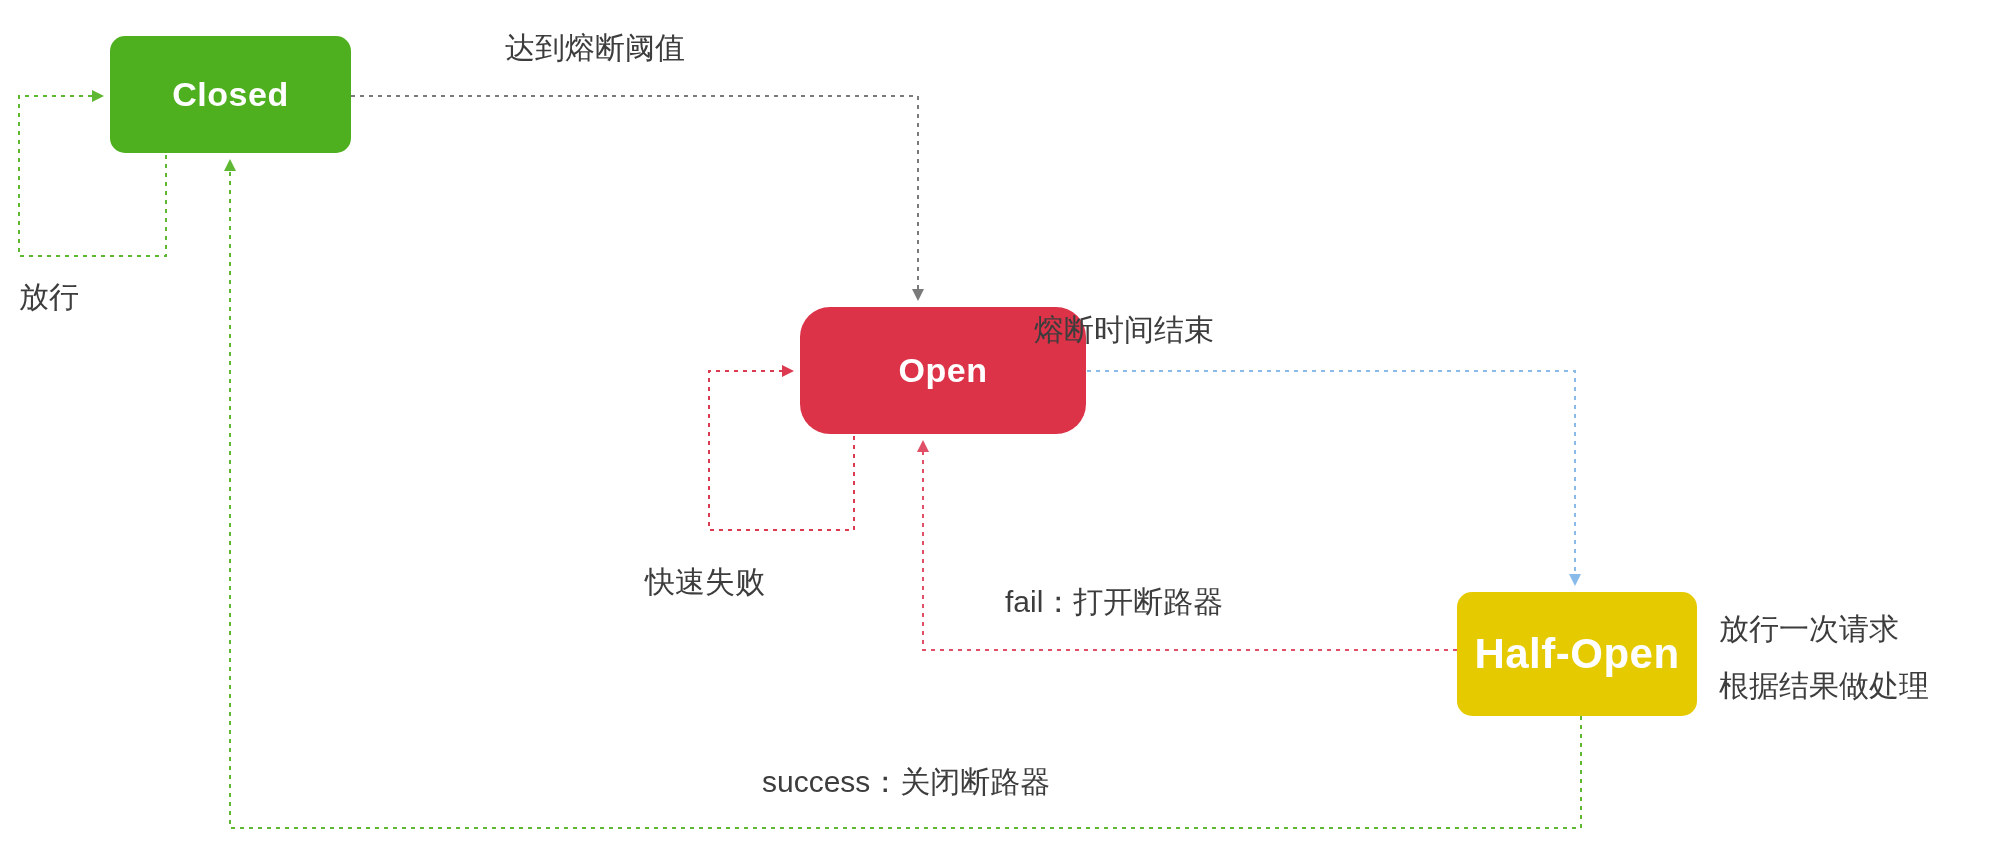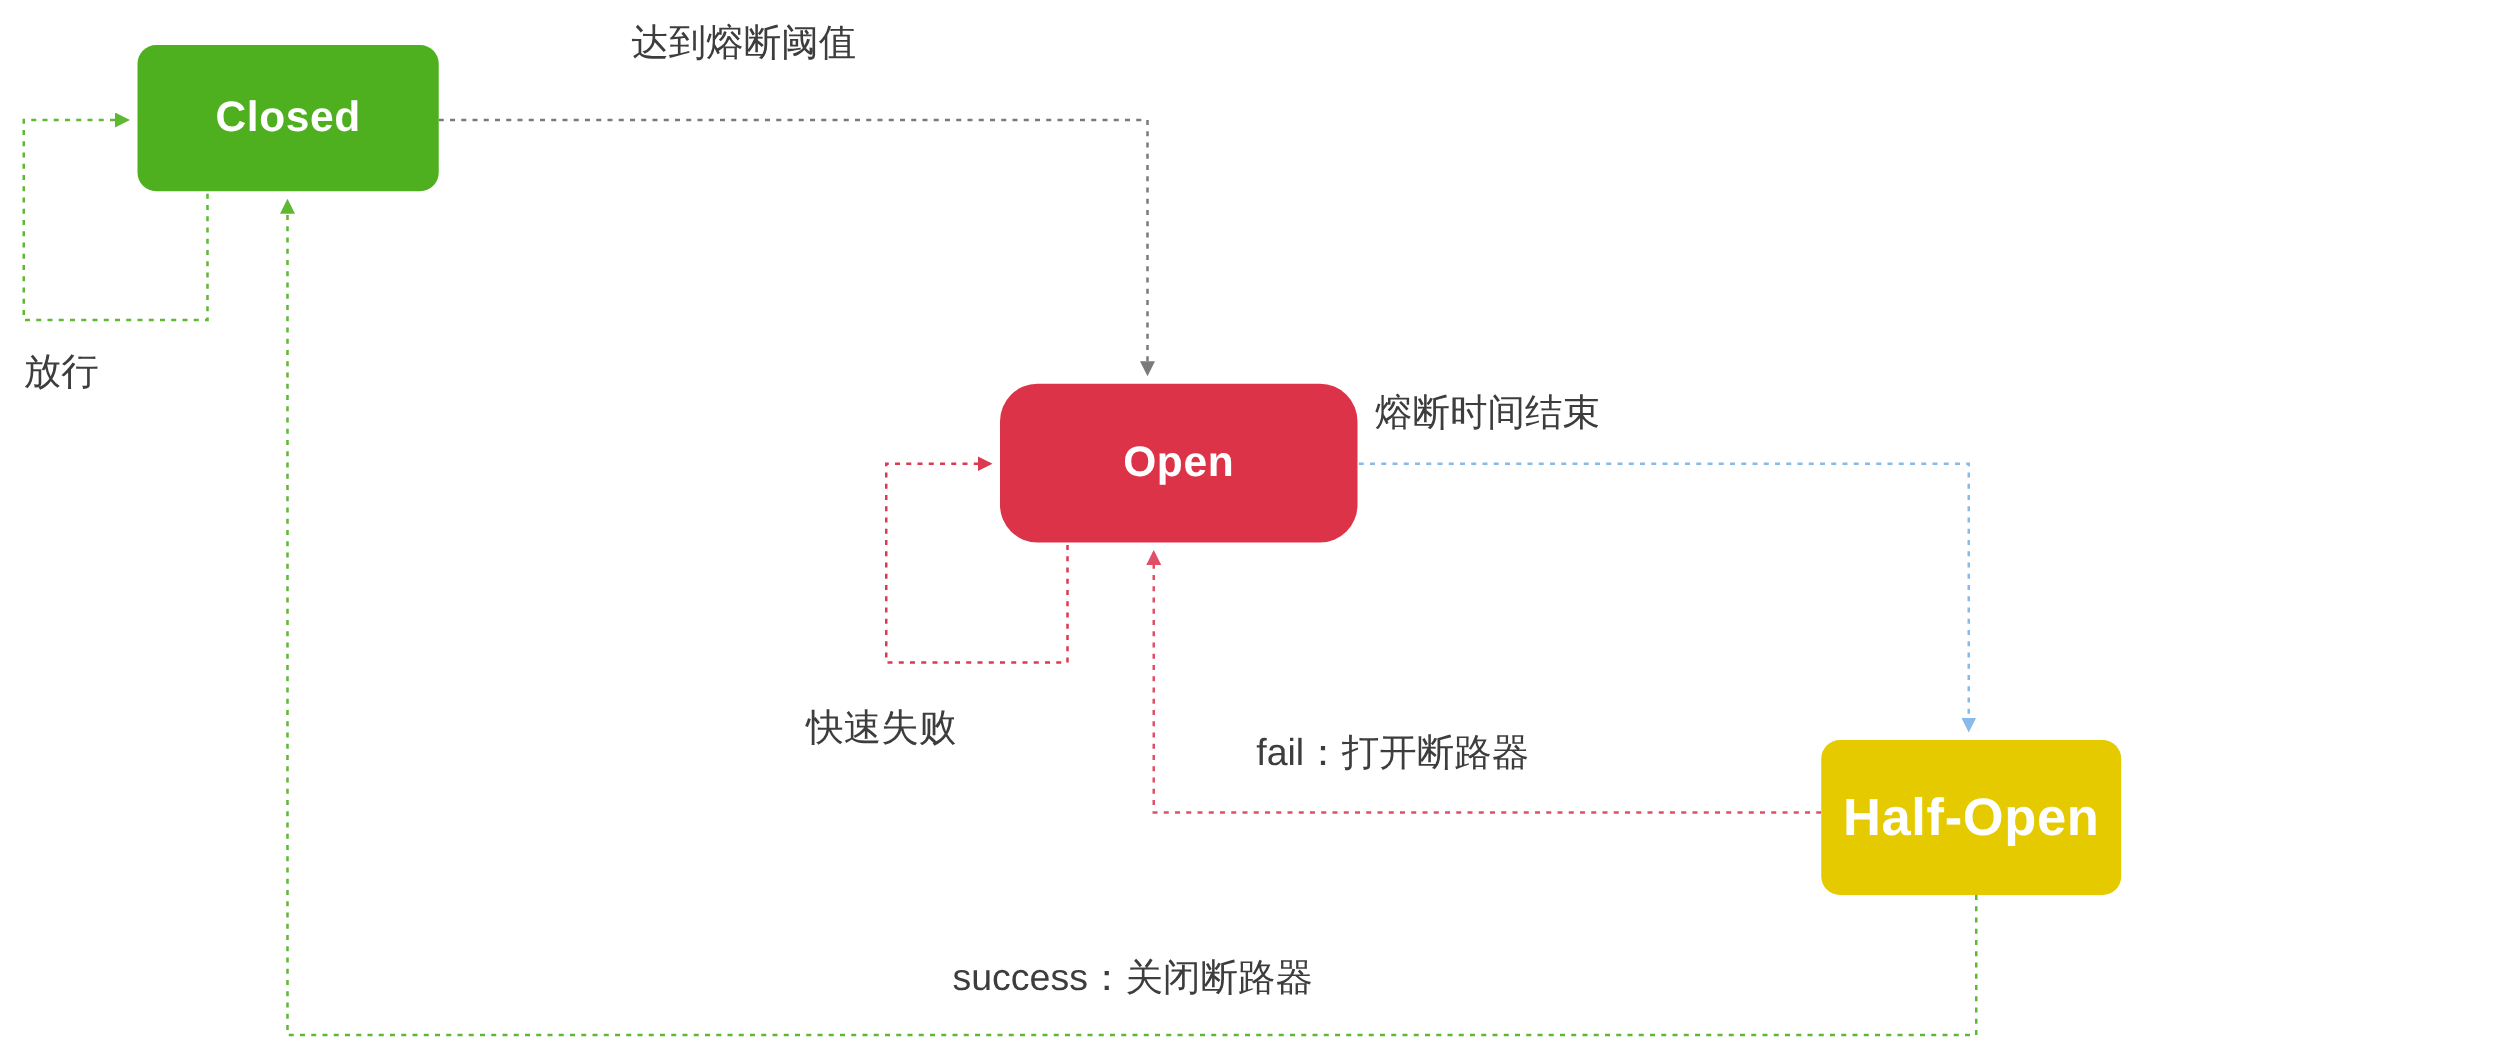--- a/index.html
+++ b/index.html
@@ -23,23 +23,23 @@
   .node-closed { left: 110px; top: 36px;  width: 241px; height: 117px; font-size: 34px; }
   .node-open   { left: 800px; top: 307px; width: 286px; height: 127px; font-size: 34px; border-radius: 30px; }
   .node-half   { left: 1457px; top: 592px; width: 240px; height: 124px; font-size: 42px; }
 
   .lbl {
     position: absolute;
     color: #3d3d3d;
     font-size: 30px;
     white-space: nowrap;
   }
-  .lbl-threshold { left: 505px;  top: 14px; }
+  .lbl-threshold { left: 505px;  top: 28px; }
   .lbl-release   { left: 19px;   top: 277px; }
-  .lbl-timeout   { left: 1100px; top: 310px; }
+  .lbl-timeout   { left: 1034px; top: 310px; }
   .lbl-fastfail  { left: 645px;  top: 562px; }
   .lbl-fail      { left: 1005px; top: 582px; }
   .lbl-success   { left: 762px;  top: 762px; }
   .lbl-note      { left: 1719px; top: 600px; line-height: 57px; }
 </style>
 </head>
 <body>
 
 <div class="canvas">
 
@@ -95,14 +95,18 @@
   <div class="lbl lbl-release">放行</div>
 
   <div class="lbl lbl-timeout">熔断时间结束</div>
 
   <div class="lbl lbl-fastfail">快速失败</div>
 
   <div class="lbl lbl-fail">fail：打开断路器</div>
 
   <div class="lbl lbl-success">success：关闭断路器</div>
 
+  <div class="lbl lbl-note">
+    <div>放行一次请求</div>
+    <div>根据结果做处理</div>
+  </div>
 
 </div>
 
 </body></html>

